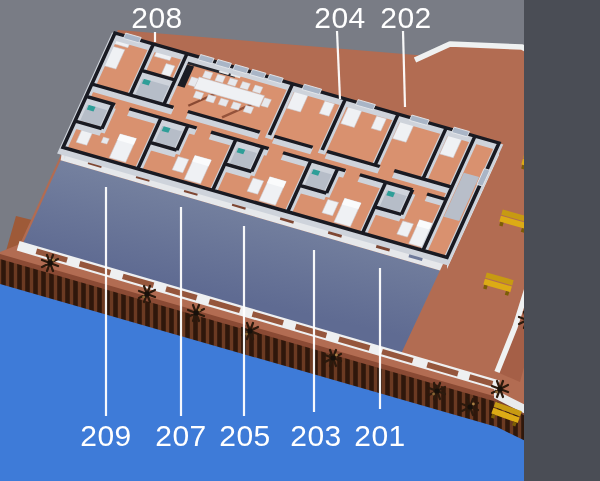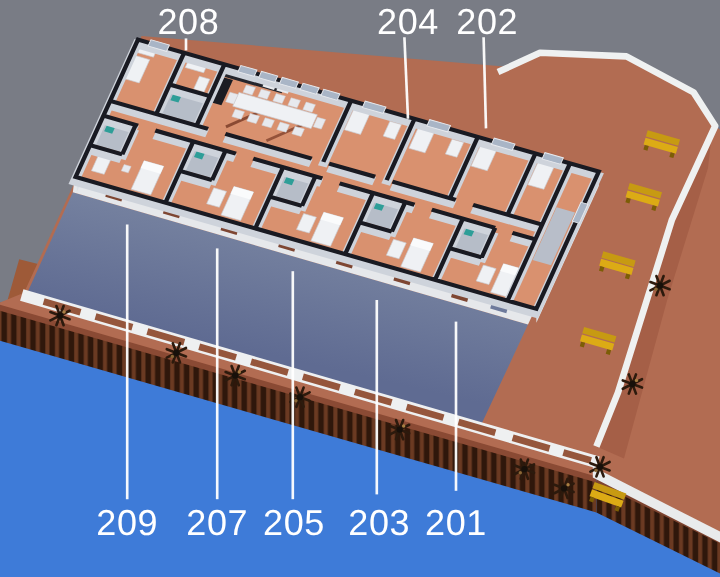--- a/index.html
+++ b/index.html
@@ -1,16 +1,16 @@
 <!DOCTYPE html>
 <html><head>
 <meta charset="utf-8">
 <style>
   html,body{margin:0;padding:0;background:#4a4d55;}
-  #stage{width:600px;height:481px;position:relative;overflow:hidden;
+  #stage{width:524px;height:481px;position:relative;overflow:hidden;
          font-family:"Liberation Sans",sans-serif;}
   svg{display:block;}
   .lbl{font-family:"Liberation Sans",sans-serif;font-size:30px;font-weight:400;
        letter-spacing:0.5px;}
   .leader{stroke:#ffffff;stroke-width:2.2;opacity:0.95;}
   .wallsDark{stroke:#191a22;stroke-width:3.6;fill:none;stroke-linecap:butt;}
   .wallsFace{stroke:#ced3db;stroke-width:7.5;fill:none;stroke-linecap:butt;}
   .furn{fill:#eff1f4;stroke:#c9ccd2;stroke-width:0.5;}
   .chair{fill:#e7e9ee;stroke:#cfd2d8;stroke-width:0.4;}
 </style>

